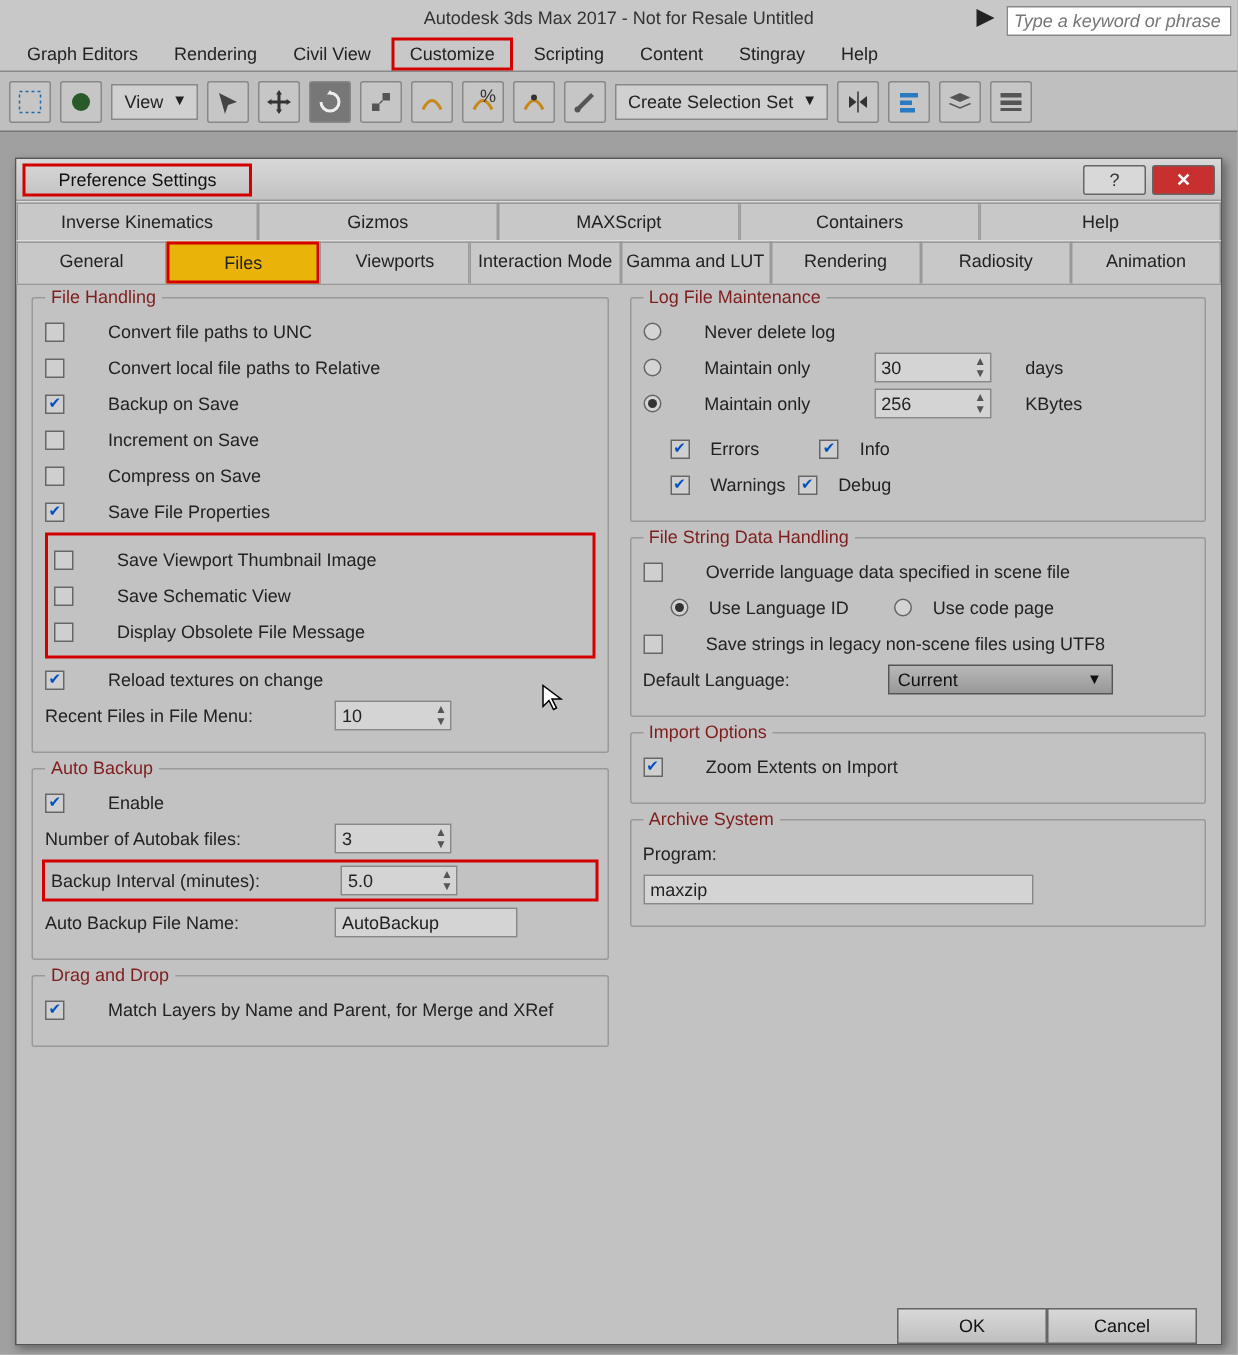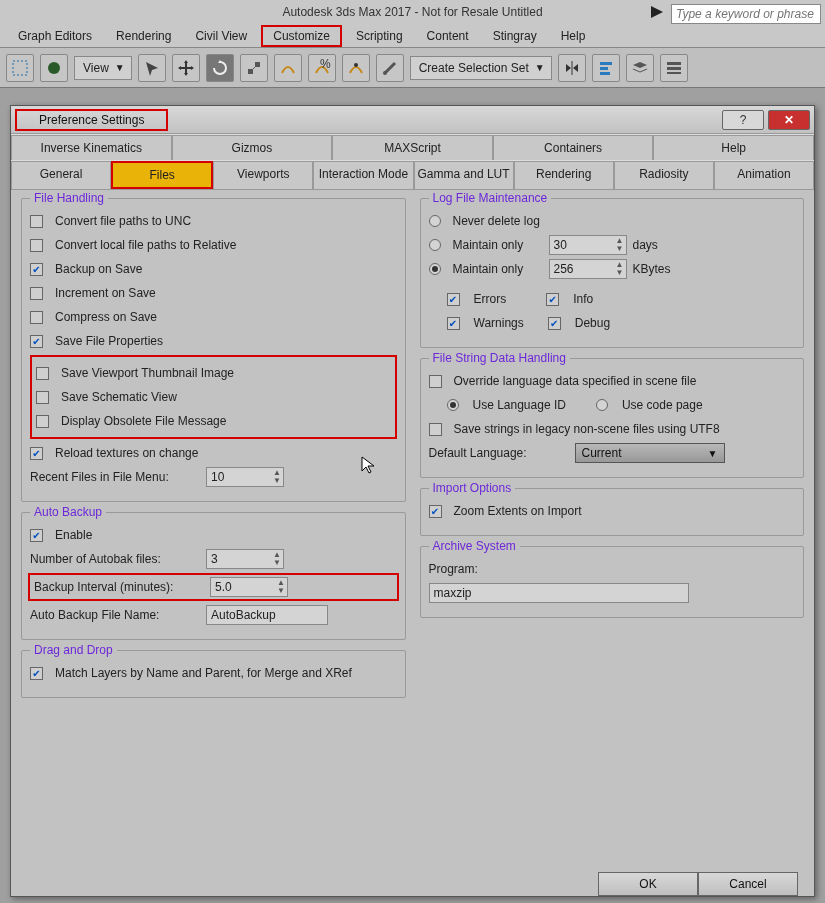--- a/index.html
+++ b/index.html
@@ -24,22 +24,22 @@
   .dlg-help { background:#d8d8d8; color:#333; }
   .dlg-close { background:#c83030; color:#fff; font-weight:bold; }
   .tab-rows { background:#c2c2c2; border-bottom:1px solid #999; }
   .tab-row { display:flex; border-top:1px solid #ddd; }
   .tab { flex:1; text-align:center; padding:5px 0; border:1px solid #999; border-bottom:none; background:#c8c8c8; color:#222; cursor:pointer; }
   .tab.active-hl { border:2px solid #d40000; background:#eab308; }
   .dlg-body { position:relative; padding:8px 10px 0 10px; height:calc(100% - 72px); }
   .cols { display:flex; gap:14px; }
   .col { flex:1; }
   .group { border:1px solid #999; border-radius:2px; padding:8px 8px 10px 8px; margin-bottom:10px; position:relative; }
-  .group > legend { position:absolute; top:-8px; left:8px; background:#c2c2c2; padding:0 4px; color:#6d28d9; }
-  .row { display:flex; align-items:center; gap:6px; margin:4px 0; color:#222; min-height:20px; }
+  .group > legend { position:absolute; top:-8px; left:8px; background:#c2c2c2; padding:0 4px; color:#7f1d1d; }
+  .row { display:flex; align-items:center; gap:23px; margin:4px 0; color:#222; min-height:20px; }
   .row label.cklabel { flex:1; }
   .ck { width:13px; height:13px; border:1px solid #666; background:#cfcfcf; display:inline-flex; align-items:center; justify-content:center; font-size:10px; color:#0050c0; margin-right:6px; flex-shrink:0; }
   .ck.checked::before { content:"✔"; }
   .rd { width:12px; height:12px; border:1px solid #666; border-radius:50%; background:#d4d4d4; display:inline-flex; align-items:center; justify-content:center; margin-right:6px; flex-shrink:0; }
   .rd.sel::before { content:""; width:6px; height:6px; background:#333; border-radius:50%; }
   .spin { width:78px; height:20px; border:1px solid #888; background:#d4d4d4; display:flex; align-items:center; padding:0 14px 0 4px; color:#222; position:relative; }
   .spin .arrows { position:absolute; right:2px; top:1px; font-size:8px; line-height:8px; color:#555; display:flex; flex-direction:column; }
   .txt { height:20px; border:1px solid #888; background:#d4d4d4; padding:0 4px; display:flex; align-items:center; }
   .indent { margin-left:18px; }
   .hl-box { border:2px solid #d40000; padding:2px 4px; margin:2px 0; }
@@ -321,21 +321,21 @@
           <div class="row indent" style="gap:40px;margin-top:10px">
             <span class="inline-right">
                 <span class="ck checked"></span>
                 <label>Errors</label>
               </span>
             <span class="inline-right">
                 <span class="ck checked"></span>
                 <label>Info</label>
               </span>
           </div>
-          <div class="row indent" style="gap:24px">
+          <div class="row indent" style="gap:8px">
             <span class="inline-right">
                 <span class="ck checked"></span>
                 <label>Warnings</label>
               </span>
             <span class="inline-right">
                 <span class="ck checked"></span>
                 <label>Debug</label>
               </span>
           </div>
         </div>

